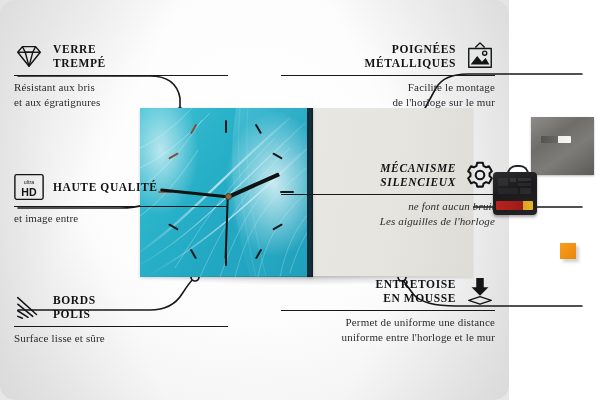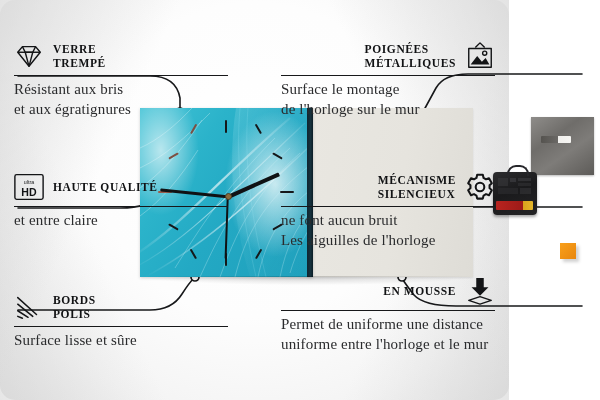--- a/index.html
+++ b/index.html
@@ -88,31 +88,31 @@
     box-shadow:3px 3px 3px rgba(0,0,0,.18);
   }
   .shadow-strip{
     position:absolute;left:140px;top:276px;width:336px;height:9px;
     background:radial-gradient(ellipse at 50% 0%, rgba(0,0,0,.18) 0%, rgba(0,0,0,0) 72%);
   }
 
   
   .feature{position:absolute;width:214px;}
   .feat-left{left:14px;text-align:left;}
-  .feat-right{right:14px;text-align:left;}
+  .feat-right{right:14px;text-align:right;}
   .feat-head{display:flex;align-items:center;gap:9px;}
   .feat-right .feat-head{justify-content:flex-end;}
   .feat-icon{width:30px;height:30px;flex:0 0 30px;display:block;}
   .feat-title{
     font-size:11.5px;font-weight:bold;letter-spacing:.6px;
     line-height:1.22;color:#111214;text-transform:uppercase;
   }
   .feat-rule{height:1px;background:#17181a;margin:4px 0 4px 0;}
   .feat-sub{
-    font-size:15px;line-height:1.33;color:#2a2b2d;letter-spacing:.15px;
+    font-size:11px;line-height:1.33;color:#2a2b2d;letter-spacing:.15px;
   }
 </style>
 </head>
 <body>
 
 <div id="stage">
 
   <svg id="lines" viewBox="0 0 600 400">
     <g fill="none" stroke="#17181a" stroke-width="1.6" stroke-linecap="round">
       <path d="M18,76 L150,76 Q176,76 180,98 L180,108"></path>
@@ -246,21 +246,21 @@
         <rect x="1" y="1" width="32" height="28" rx="2" fill="none" stroke="#131416" stroke-width="1.6"></rect>
         <text x="17" y="12" font-family="Liberation Sans, sans-serif" font-size="6" text-anchor="middle" fill="#131416">ultra</text>
         <text x="17" y="25" font-family="Liberation Sans, sans-serif" font-size="12" font-weight="bold" text-anchor="middle" fill="#131416">HD</text>
       </svg>
       <div class="feat-title">
         <div>HAUTE QUALITÉ</div>
       </div>
     </div>
     <div class="feat-rule"></div>
     <div class="feat-sub">
-      <div>et entre claire</div>
+      <div>et image entre</div>
     </div>
   </div>
 
   <div class="feature feat-left" style="top:292px;">
     <div class="feat-head">
       <svg class="feat-icon" viewBox="0 0 32 32">
         <g stroke="#131416" stroke-width="1.6" stroke-linecap="round" fill="none">
           <path d="M4,6 L24,24"></path>
           <path d="M4,13 L20,26"></path>
           <path d="M4,20 L15,27"></path>
@@ -288,26 +288,26 @@
         <g fill="none" stroke="#131416" stroke-width="1.5" stroke-linejoin="round">
           <path d="M11,7 L16,2 L21,7"></path>
           <rect x="4" y="8" width="24" height="20"></rect>
           <path d="M6,25 L13,16 L18,22 L22,18 L26,25 Z" fill="#131416" stroke="none"></path>
           <circle cx="21" cy="13" r="2.2"></circle>
         </g>
       </svg>
     </div>
     <div class="feat-rule"></div>
     <div class="feat-sub">
-      <div>Surface le montage</div>
+      <div>Facilite le montage</div>
       <div>de l'horloge sur le mur</div>
     </div>
   </div>
 
-  <div class="feature feat-right" style="top:172px;">
+  <div class="feature feat-right" style="top:160px;font-style:italic;">
     <div class="feat-head">
       <div class="feat-title">
         <div>MÉCANISME</div>
         <div>SILENCIEUX</div>
       </div>
       <svg class="feat-icon" viewBox="0 0 32 32">
         <g fill="none" stroke="#131416" stroke-width="2.2" stroke-linejoin="round">
           <path d="M13,3 h6 l.8,3.3 2.6,1.5 3.2,-1.1 3,5.2 -2.4,2.3 0,3 2.4,2.3 -3,5.2 -3.2,-1.1 -2.6,1.5 -.8,3.3 h-6 l-.8,-3.3 -2.6,-1.5 -3.2,1.1 -3,-5.2 2.4,-2.3 0,-3 -2.4,-2.3 3,-5.2 3.2,1.1 2.6,-1.5 Z"></path>
           <circle cx="16" cy="16" r="4.6"></circle>
         </g>
@@ -316,20 +316,21 @@
     <div class="feat-rule"></div>
     <div class="feat-sub">
       <div>ne font aucun bruit</div>
       <div>Les aiguilles de l'horloge</div>
     </div>
   </div>
 
   <div class="feature feat-right" style="top:276px;">
     <div class="feat-head">
       <div class="feat-title">
+        <div>ENTRETOISE</div>
         <div>EN MOUSSE</div>
       </div>
       <svg class="feat-icon" viewBox="0 0 32 32">
         <g fill="#131416">
           <path d="M12,2 h8 v10 h5 l-9,9 -9,-9 h5 Z"></path>
         </g>
         <g fill="none" stroke="#131416" stroke-width="1.5" stroke-linejoin="round">
           <path d="M16,22 L28,26 L16,30 L4,26 Z"></path>
         </g>
       </svg>

